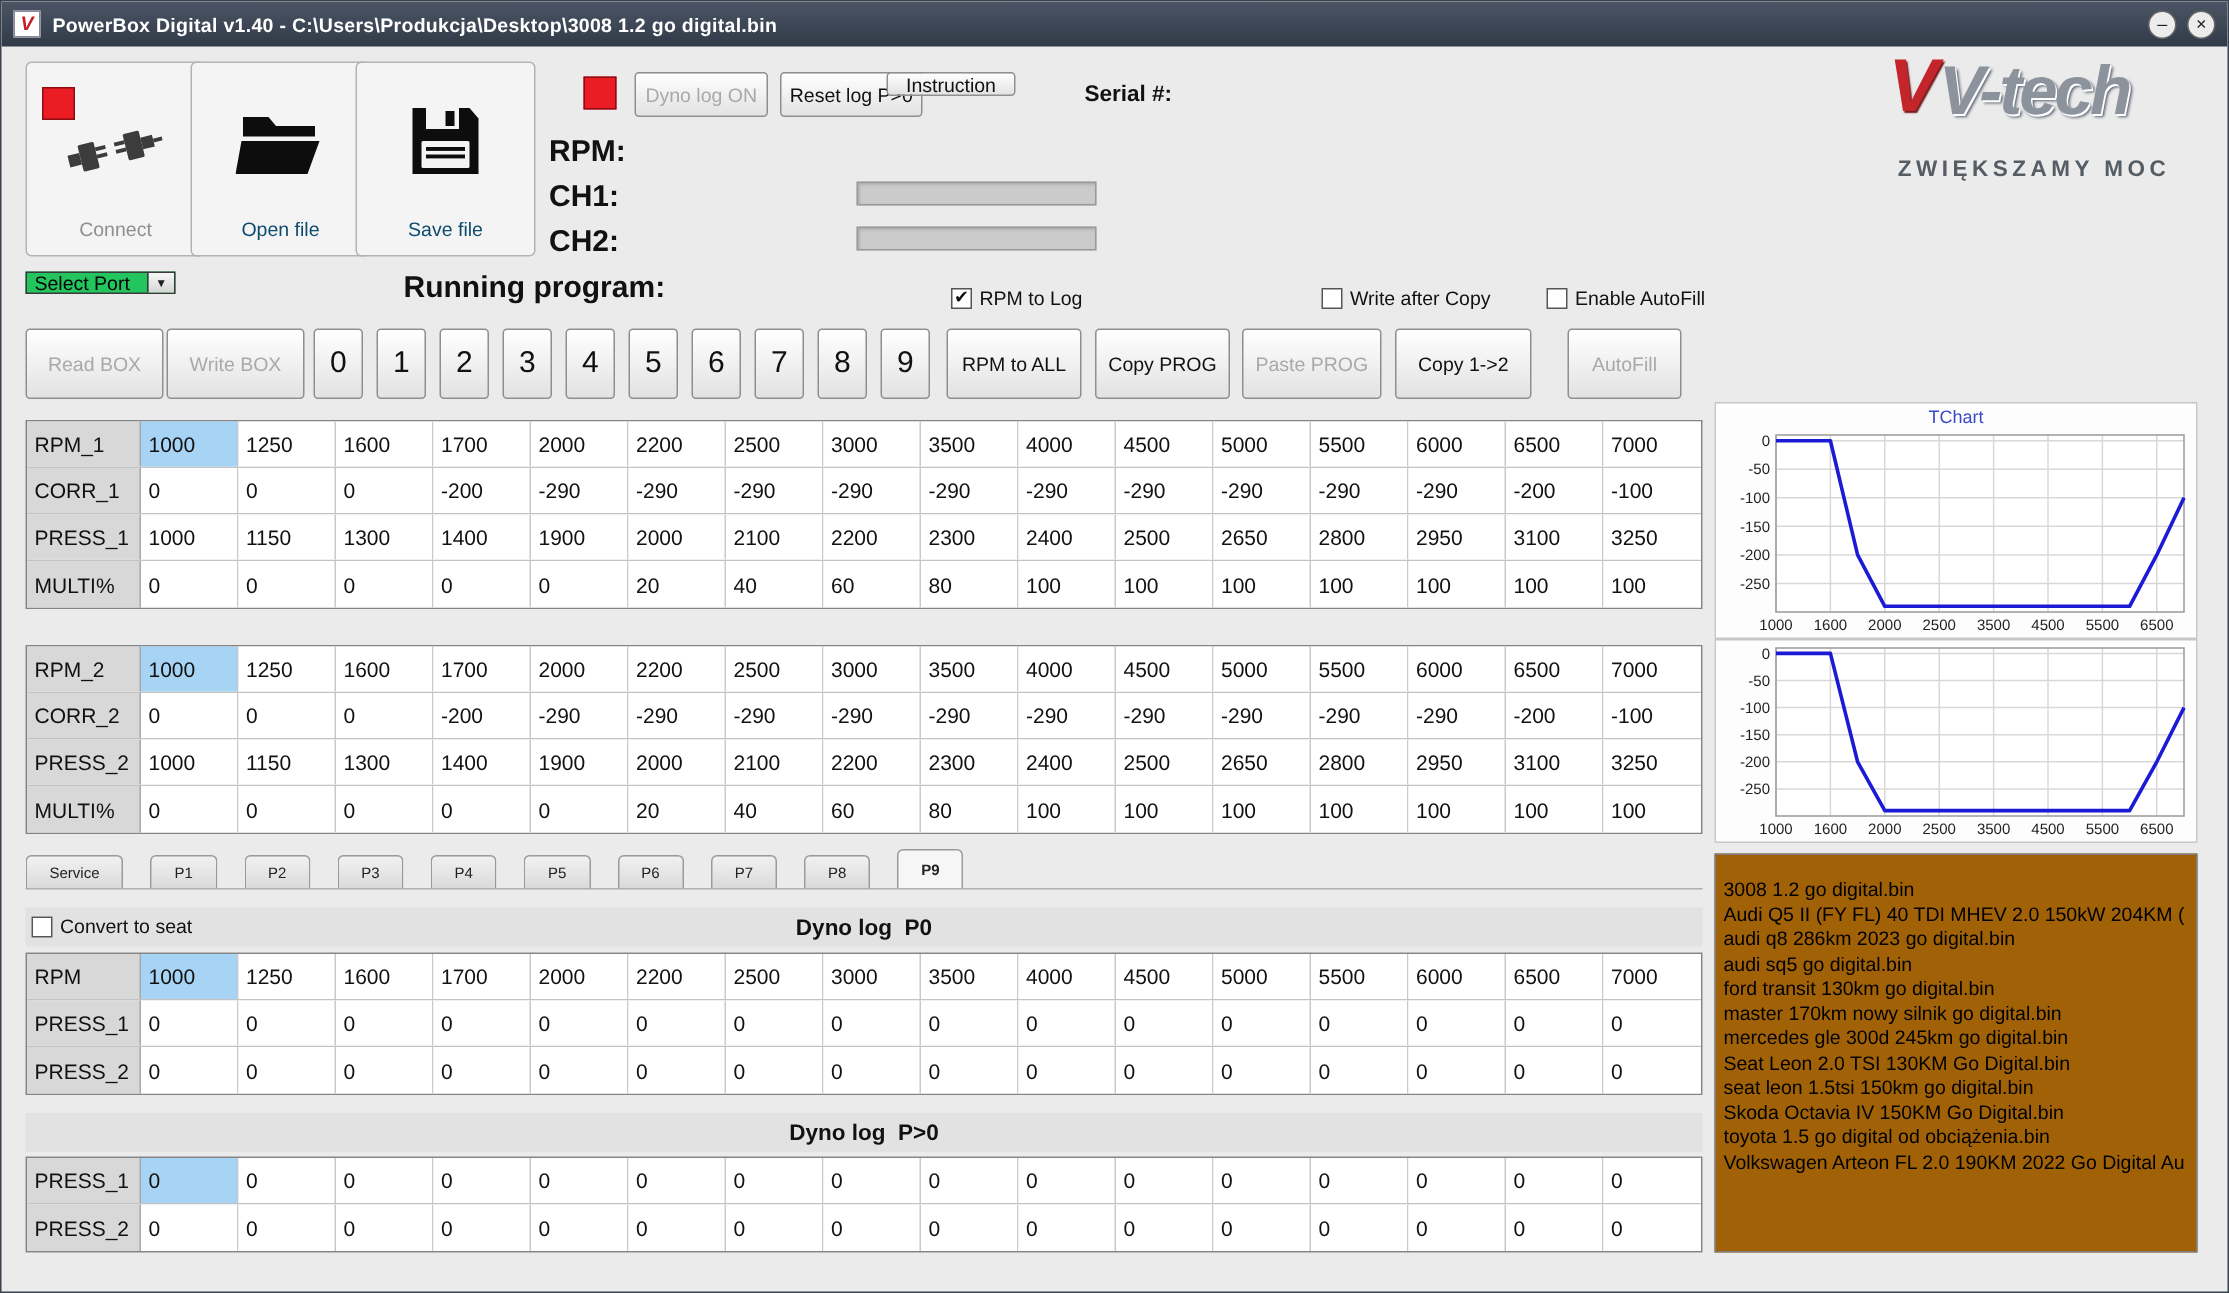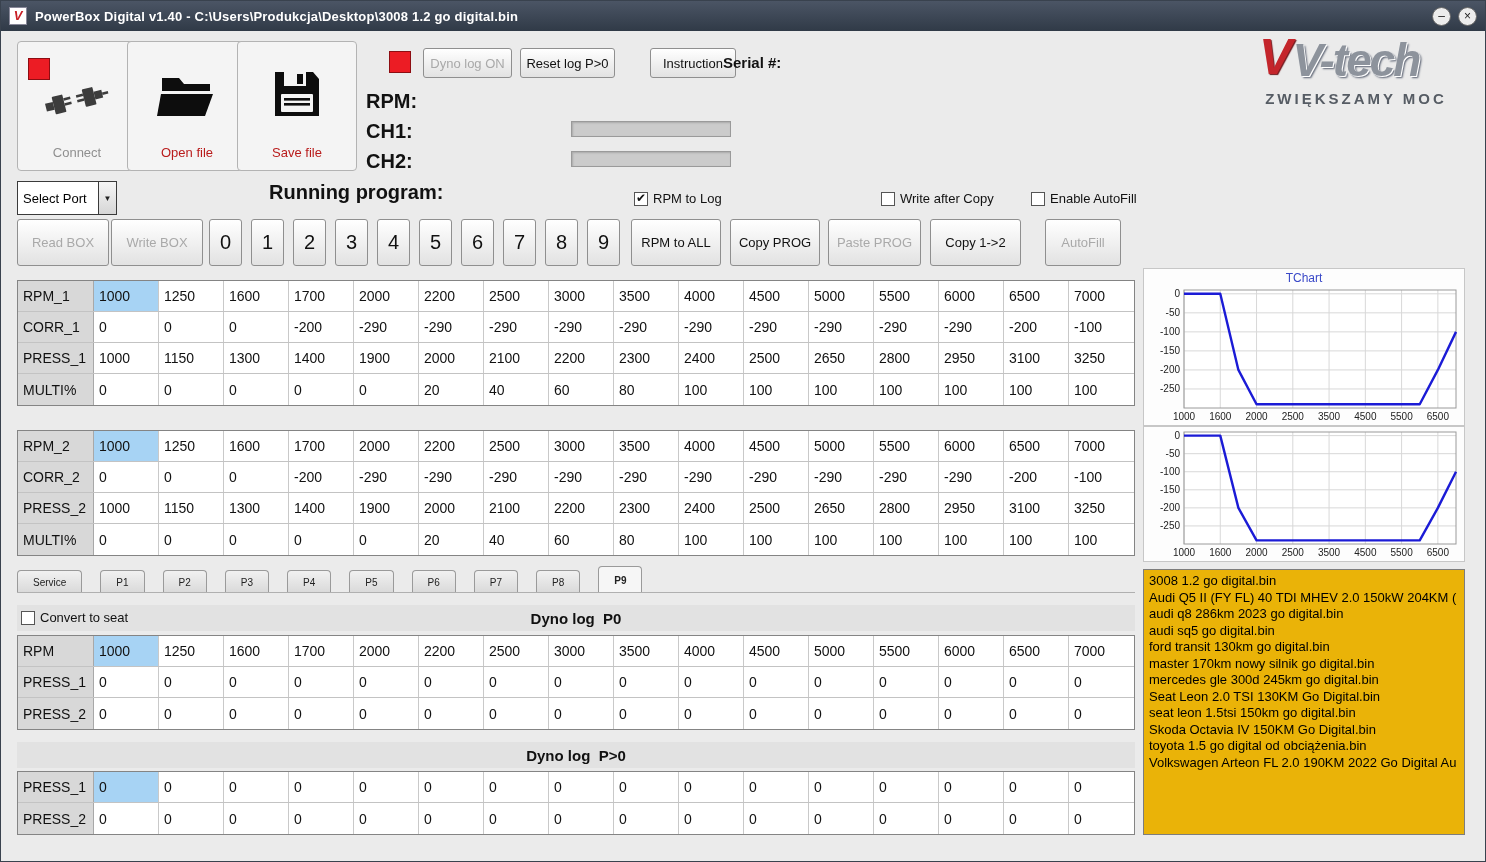--- a/index.html
+++ b/index.html
@@ -21,24 +21,24 @@
     font-size:13px; color:#111; display:flex; align-items:center; justify-content:center; font-family:inherit; }
   .btn.disabled { color:#a9a9a9; }
   .btn.num { position:static; width:33px; height:47px; font-size:20px; }
   .lbl { position:absolute; font-size:20px; font-weight:bold; color:#111; }
   .pbar { position:absolute; width:160px; height:16px; background:#cbcbcb; border:1px solid #9a9a9a; box-shadow:inset 1px 1px 2px #aaa; }
   .redsq { width:22px; height:22px; background:#ec1c24; border:1px solid #8d0d12; }
 
   .bigbtn { position:absolute; top:40px; width:120px; height:130px; background:#f4f4f4; border:1px solid #b3b3b3; border-radius:4px;
     display:flex; flex-direction:column; align-items:center; justify-content:flex-end; padding-bottom:10px; font-size:13px; }
   .bigbtn .icon-wrap { position:absolute; top:34px; left:0; width:100%; display:flex; justify-content:center; }
-  .bigbtn-label { font-size:13px; color:#b91c1c; }
+  .bigbtn-label { font-size:13px; color:#0c4a6e; }
   .bigbtn-label.gray { color:#8f8f8f; }
 
-  .combo { position:absolute; left:16px; top:180px; width:100px; height:34px; background:#ffffff; border:1px solid #3a3a3a;
+  .combo { position:absolute; left:16px; top:180px; width:100px; height:15px; background:#22c55e; border:1px solid #3a3a3a;
     display:flex; align-items:center; font-size:13px; }
   .combo-text { flex:1; padding-left:5px; }
   .combo-btn { width:18px; height:100%; background:linear-gradient(#f6f6f6,#d6d6d6); border-left:1px solid #3a3a3a;
     font-size:8px; display:flex; align-items:center; justify-content:center; color:#222; }
 
   .check { position:absolute; display:flex; align-items:center; gap:5px; font-size:13px; color:#111; cursor:default; }
   .box { width:14px; height:14px; background:#fff; border:1px solid #555; position:relative; flex:none; }
   .box.checked::after { content:"\2714"; position:absolute; left:1px; top:-2px; font-size:12px; color:#111; }
 
   
@@ -61,31 +61,31 @@
 
   
   .band { position:absolute; left:16px; width:1118px; height:26px; background:#e2e2e2;
     display:flex; align-items:center; justify-content:center; }
   .band-title { font-weight:bold; font-size:15px; color:#111; white-space:pre; }
 
   
   .chartbox { position:absolute; background:#fdfdfd; border:1px solid #c7c7c7; }
   .chart-title { text-align:center; color:#3a49c8; font-size:12px; height:16px; padding-top:2px; }
   .chart-plot { width:100%; }
-  .filelist { position:absolute; background:#eab308; border:1px solid #7d7d7d; overflow:hidden; padding:3px 5px; }
+  .filelist { position:absolute; background:#a16207; border:1px solid #7d7d7d; overflow:hidden; padding:15px 5px; }
   .fitem { font-size:13px; line-height:16.5px; white-space:nowrap; overflow:hidden; color:#000; }
 
   
   .logo { position:absolute; right:24px; top:34px; width:210px; text-align:center; }
   .logo-main { position:relative; font-style:italic; font-weight:bold; font-size:46px; letter-spacing:-2px;
     color:#8d939c; text-shadow:1px 1px 0 #fff, 2px 2px 2px #596070; line-height:1.1; }
   .logo-redv { position:absolute; left:8px; top:-5px; color:#c4252b; font-size:50px; font-style:italic; font-weight:bold; z-index:0;
     text-shadow:1px 1px 1px #70181c; }
   .logo-text { position:relative; z-index:1; }
-  .logo-sub { font-size:15px; font-weight:bold; letter-spacing:3px; color:#565c64; margin-top:4px; }
+  .logo-sub { font-size:15px; font-weight:bold; letter-spacing:3px; color:#565c64; margin-top:18px; }
 </style>
 </head>
 <body>
 
 <div class="window">
 
   <div class="titlebar">
     <div class="title-icon">V</div>
     <div class="title-text">PowerBox Digital v1.40 - C:\Users\Produkcja\Desktop\3008 1.2 go digital.bin</div>
     <div class="tb-buttons">
@@ -134,21 +134,21 @@
         <rect x="13" y="30" width="26" height="2.6" fill="#0d0d0d"></rect>
         <rect x="13" y="35" width="26" height="2.6" fill="#0d0d0d"></rect>
       </svg>
     </div>
     <div class="bigbtn-label">Save file</div>
   </div>
 
   <div class="redsq" style="position:absolute;left:388px;top:50px"></div>
   <div class="btn disabled" style="left:422px;top:47px;width:89px;height:30px">Dyno log ON</div>
   <div class="btn" style="left:519px;top:47px;width:95px;height:30px">Reset log P&gt;0</div>
-  <div class="btn" style="left:649px;top:47px;width:86px;height:30px">Instruction</div>
+  <div class="btn" style="left:590px;top:47px;width:86px;height:16px">Instruction</div>
   <div class="lbl" style="left:722px;top:53px;font-size:15px">Serial #:</div>
 
   <div class="lbl" style="left:365px;top:89px">RPM:</div>
   <div class="lbl" style="left:365px;top:119px">CH1:</div>
   <div class="pbar" style="left:570px;top:120px"></div>
   <div class="lbl" style="left:365px;top:149px">CH2:</div>
   <div class="pbar" style="left:570px;top:150px"></div>
 
   <div class="lbl" style="left:268px;top:180px">Running program:</div>
 

